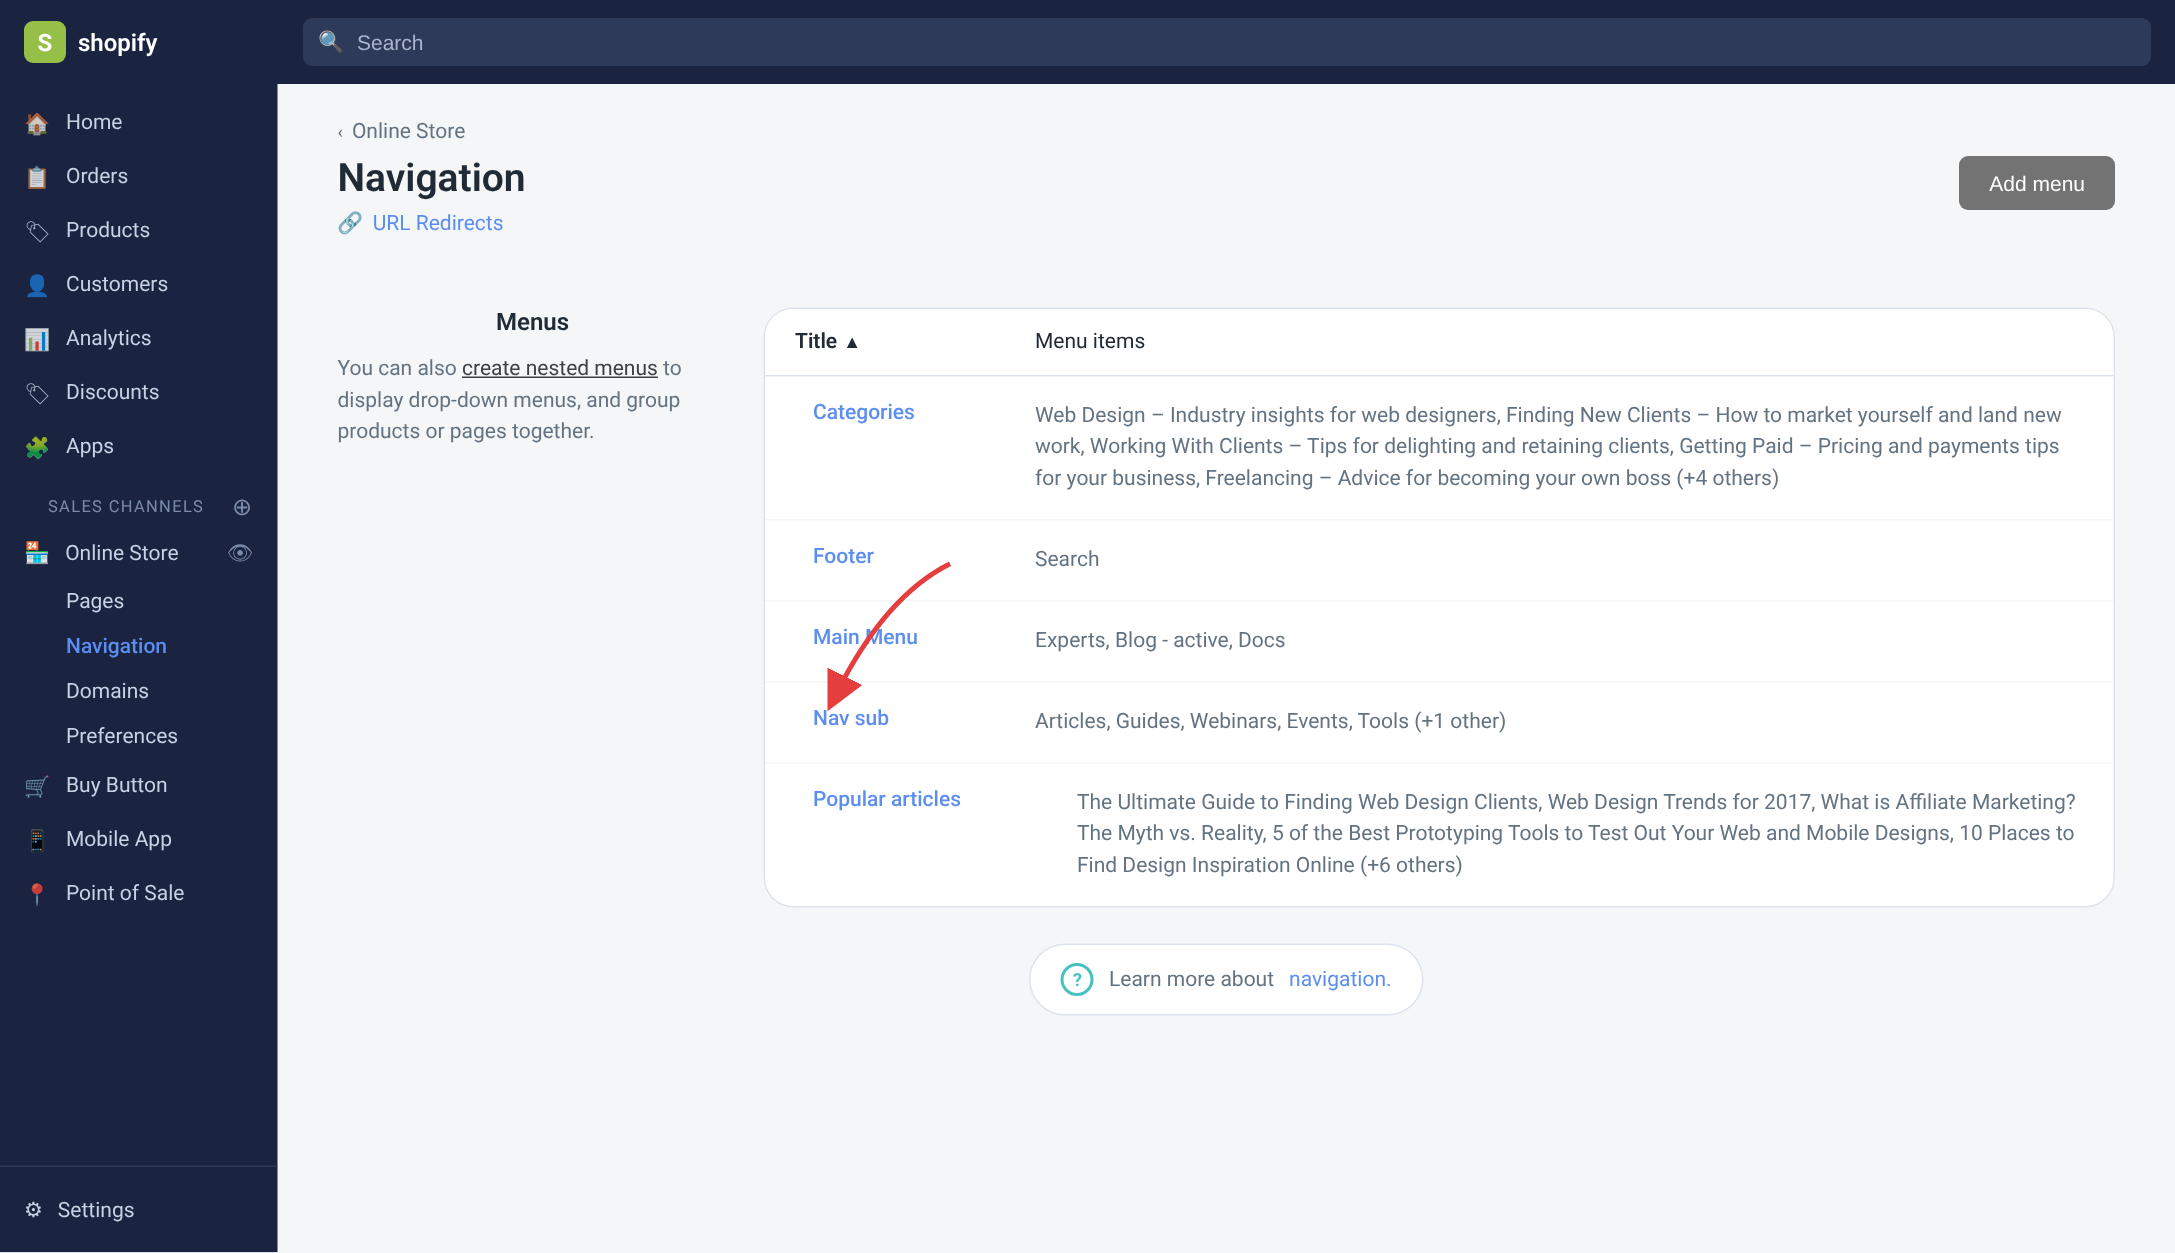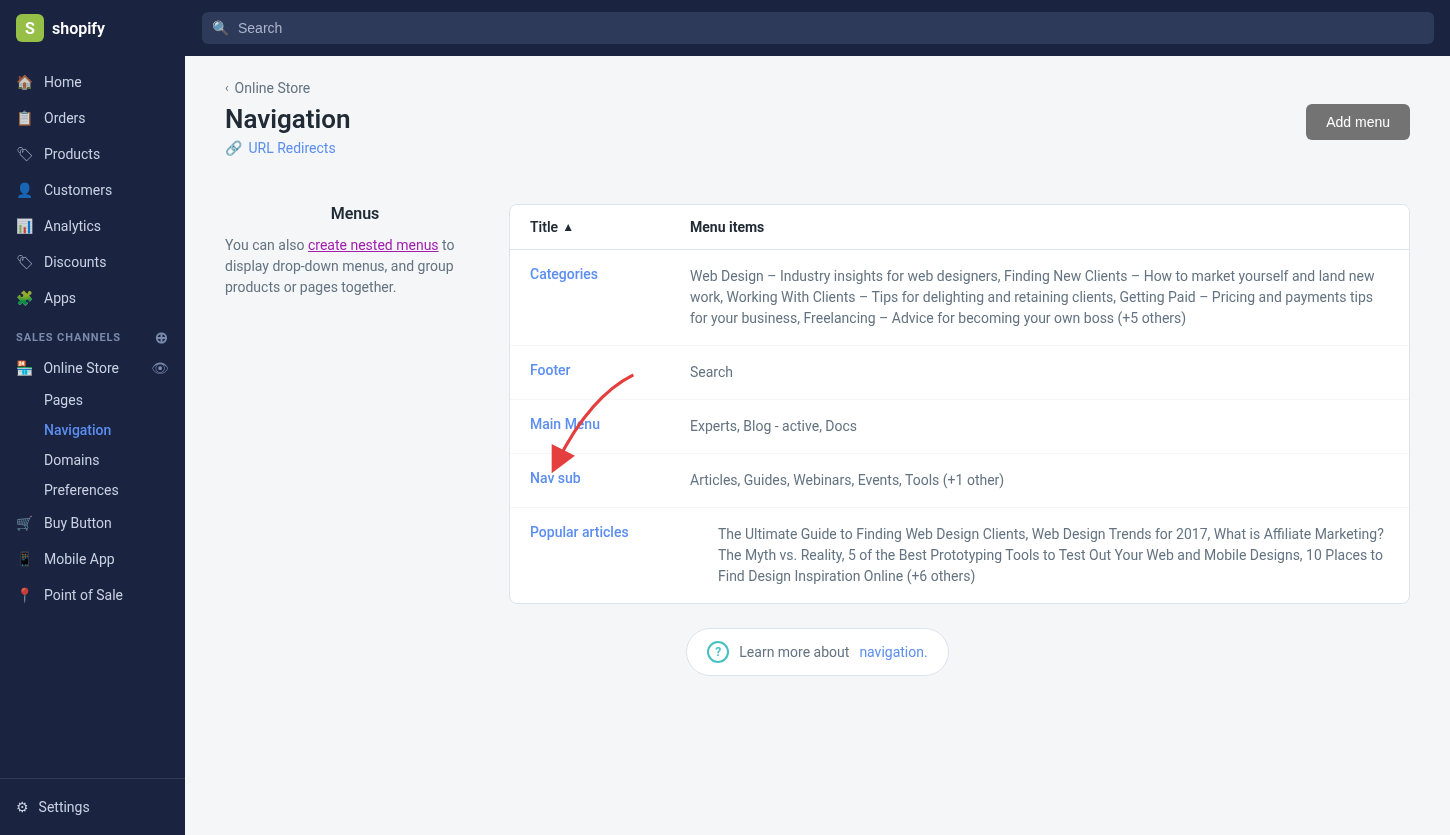--- a/index.html
+++ b/index.html
@@ -15,21 +15,21 @@
     .search-input::placeholder { color: #aab4cc; }
 
     
     .layout { display: flex; flex: 1; overflow: hidden; }
 
     
     .sidebar { width: 185px; background: #1a2340; color: #c9d1e3; display: flex; flex-direction: column; overflow-y: auto; flex-shrink: 0; }
     .sidebar-nav { flex: 1; padding: 8px 0; }
     .sidebar-item { display: flex; align-items: center; gap: 10px; padding: 9px 16px; cursor: pointer; color: #c9d1e3; font-size: 14px; border-radius: 0; transition: background 0.15s; }
     .sidebar-item .icon { width: 18px; height: 18px; display: flex; align-items: center; justify-content: center; flex-shrink: 0; opacity: 0.8; }
-    .sidebar-section-label { padding: 12px 16px 4px; font-size: 11px; font-weight: 700; color: #7a8aaa; letter-spacing: 0.08em; display: flex; align-items: center; justify-content: space-between; }
+    .sidebar-section-label { padding: 12px 16px 4px; font-size: 11px; font-weight: 400; color: #7a8aaa; letter-spacing: 0.08em; display: flex; align-items: center; justify-content: space-between; margin-left: 16px; }
     .sidebar-section-label .add-btn { cursor: pointer; color: #7a8aaa; font-size: 16px; }
     .sidebar-sub-item { display: flex; align-items: center; justify-content: space-between; padding: 7px 16px 7px 44px; cursor: pointer; color: #c9d1e3; font-size: 14px; }
     .sidebar-sub-item.active { color: #5b8ef0; font-weight: 500; }
     .online-store-row { display: flex; align-items: center; justify-content: space-between; padding: 9px 16px; cursor: pointer; color: #c9d1e3; }
     .online-store-row .left { display: flex; align-items: center; gap: 10px; }
     .online-store-row .eye { color: #7a8aaa; font-size: 14px; }
     .sidebar-footer { padding: 12px 16px; border-top: 1px solid #2d3a5a; }
     .sidebar-footer-item { display: flex; align-items: center; gap: 10px; padding: 8px 0; cursor: pointer; color: #c9d1e3; font-size: 14px; }
 
     
@@ -41,31 +41,31 @@
     .add-menu-btn { background: #737373; color: white; border: none; border-radius: 6px; padding: 10px 20px; font-size: 14px; font-weight: 500; cursor: pointer; white-space: nowrap; }
 
     .page-header-row { display: flex; align-items: flex-start; justify-content: space-between; margin-bottom: 24px; }
     .page-header-left { display: flex; flex-direction: column; }
 
     
     .content-grid { display: flex; gap: 24px; }
     .left-panel { width: 260px; flex-shrink: 0; }
     .menus-title { font-size: 16px; font-weight: 600; color: #212b36; margin-bottom: 12px; text-align: center; }
     .menus-desc { color: #637381; font-size: 14px; line-height: 1.5; margin-bottom: 16px; }
-    .nested-link { color: #a21caf; cursor: pointer; text-decoration: underline; }
-
-    
-    .table-panel { flex: 1; background: white; border-radius: 8px; border: 1px solid #dde3ec; overflow: hidden; }
+    .nested-link { color: #404040; cursor: pointer; text-decoration: underline; }
+
+    
+    .table-panel { flex: 1; background: white; border-radius: 20px; border: 1px solid #dde3ec; overflow: hidden; }
     .table-header { display: grid; grid-template-columns: 160px 1fr; padding: 14px 20px; border-bottom: 1px solid #dde3ec; background: white; }
     .table-header-title { font-weight: 600; color: #212b36; font-size: 14px; display: flex; align-items: center; gap: 4px; }
-    .table-header-menu { font-weight: 700; color: #212b36; font-size: 14px; }
+    .table-header-menu { font-weight: 400; color: #212b36; font-size: 14px; }
     .sort-arrow { font-size: 12px; }
     .table-row { display: grid; grid-template-columns: 160px 1fr; padding: 16px 20px; border-bottom: 1px solid #f4f6f8; align-items: start; }
     .table-row:last-child { border-bottom: none; gap: 28px; }
-    .row-title { color: #5b8ef0; cursor: pointer; font-size: 14px; font-weight: 500; }
+    .row-title { color: #5b8ef0; cursor: pointer; font-size: 14px; font-weight: 500; margin-left: 12px; }
     .row-items { color: #637381; font-size: 14px; line-height: 1.5; }
 
     
     .learn-more { display: flex; align-items: center; justify-content: center; gap: 10px; margin-top: 24px; background: white; border: 1px solid #dde3ec; border-radius: 24px; padding: 12px 20px; width: fit-content; margin-left: auto; margin-right: auto; color: #637381; font-size: 14px; }
     .learn-more .question-icon { width: 22px; height: 22px; border: 2px solid #47c1bf; border-radius: 50%; display: flex; align-items: center; justify-content: center; color: #47c1bf; font-size: 12px; font-weight: 700; flex-shrink: 0; }
     .learn-more a { color: #5b8ef0; text-decoration: none; }
     .content-area { position: relative; }
 
     svg.arrow { position: absolute; top: 180px; left: 390px; width: 120px; height: 120px; pointer-events: none; z-index: 10; }
   </style>
@@ -200,21 +200,21 @@
         <div class="table-header">
           <div class="table-header-title">
             <span>Title</span>
             <span class="sort-arrow">▲</span>
           </div>
           <div class="table-header-menu">Menu items</div>
         </div>
 
         <div class="table-row">
           <div class="row-title">Categories</div>
-          <div class="row-items">Web Design – Industry insights for web designers, Finding New Clients – How to market yourself and land new work, Working With Clients – Tips for delighting and retaining clients, Getting Paid – Pricing and payments tips for your business, Freelancing – Advice for becoming your own boss (+5 others)</div>
+          <div class="row-items">Web Design – Industry insights for web designers, Finding New Clients – How to market yourself and land new work, Working With Clients – Tips for delighting and retaining clients, Getting Paid – Pricing and payments tips for your business, Freelancing – Advice for becoming your own boss (+4 others)</div>
         </div>
         <div class="table-row">
           <div class="row-title">Footer</div>
           <div class="row-items">Search</div>
         </div>
         <div class="table-row">
           <div class="row-title">Main Menu</div>
           <div class="row-items">Experts, Blog - active, Docs</div>
         </div>
         <div class="table-row">

